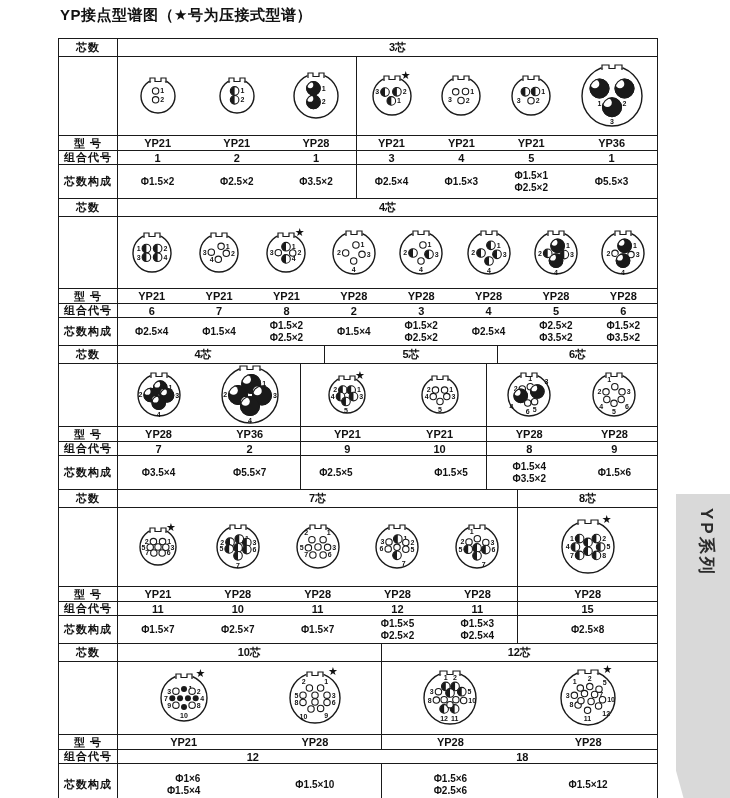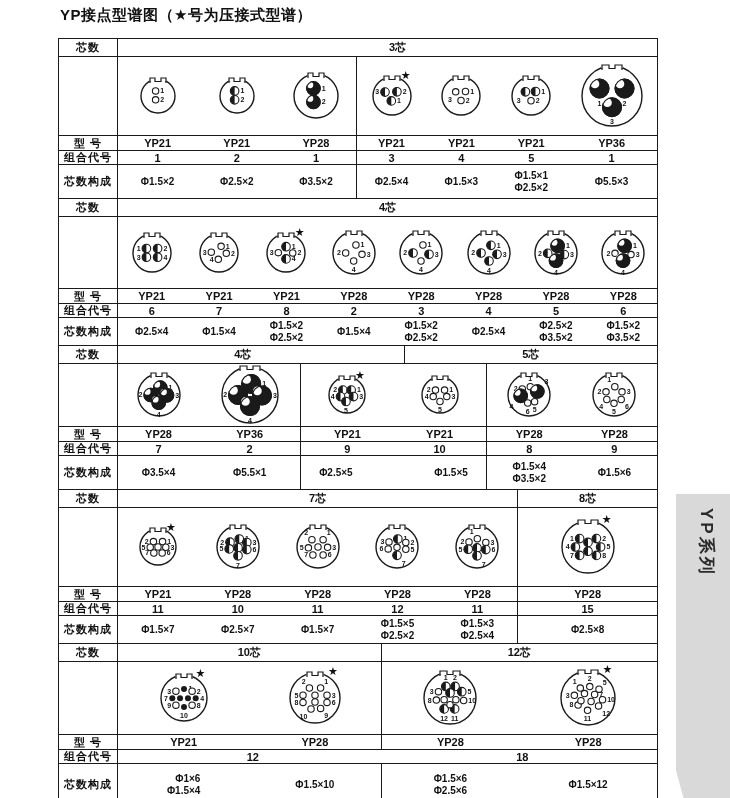--- a/index.html
+++ b/index.html
@@ -477,20 +477,23 @@
       </div>
       <div class="band">
         <div class="row hdr" style="height: 17px;">
           <div class="lbl">芯数</div>
           <div class="grp" style="flex: 183 0 0px;">
             <div class="grp-title">4芯</div>
           </div>
           <div class="grp" style="flex: 185 0 0px; margin-left: 36px;">
             <div class="grp-title">5芯</div>
           </div>
+          <div class="grp" style="flex: 171 0 0px;">
+            <div class="grp-title">6芯</div>
+          </div>
         </div>
         <div class="row dia" style="height: 62px;">
           <div class="lbl"></div>
           <div class="grp" style="flex: 183 0 0px;">
             <div class="sub" style="flex: 1 1 0px;">
               <svg width="60" height="60" viewBox="0 0 60 60">
                 <circle cx="30" cy="30" r="21" fill="#fff" stroke="#1a1a1a" stroke-width="1.4"></circle>
                 <rect x="21.4" y="6.4" width="17.2" height="5" fill="#fff"></rect>
                 <path d="M 22 13 L 22 8 L 27 8 L 27 11.5 L 33 11.5 L 33 8 L 38 8 L 38 13" fill="none" stroke="#1a1a1a" stroke-width="1.2"></path>
                 <circle cx="31.28" cy="22.64" r="6.8" fill="#1a1a1a" stroke="#1a1a1a" stroke-width="1"></circle>
@@ -676,21 +679,21 @@
             </div>
           </div>
         </div>
         <div class="row comp" style="height: 33px;">
           <div class="lbl">芯数构成</div>
           <div class="grp" style="flex: 183 0 0px;">
             <div class="sub" style="flex: 1 1 0px;">
               <span class="comp-val">Φ3.5×4</span>
             </div>
             <div class="sub" style="flex: 1.25 1 0px;">
-              <span class="comp-val">Φ5.5×1</span>
+              <span class="comp-val">Φ5.5×7</span>
             </div>
           </div>
           <div class="grp" style="flex: 185 0 0px; gap: 46px;">
             <div class="sub" style="flex: 1 1 0px;">
               <span class="comp-val">Φ2.5×5</span>
             </div>
             <div class="sub" style="flex: 1 1 0px;">
               <span class="comp-val">Φ1.5×5</span>
             </div>
           </div>

